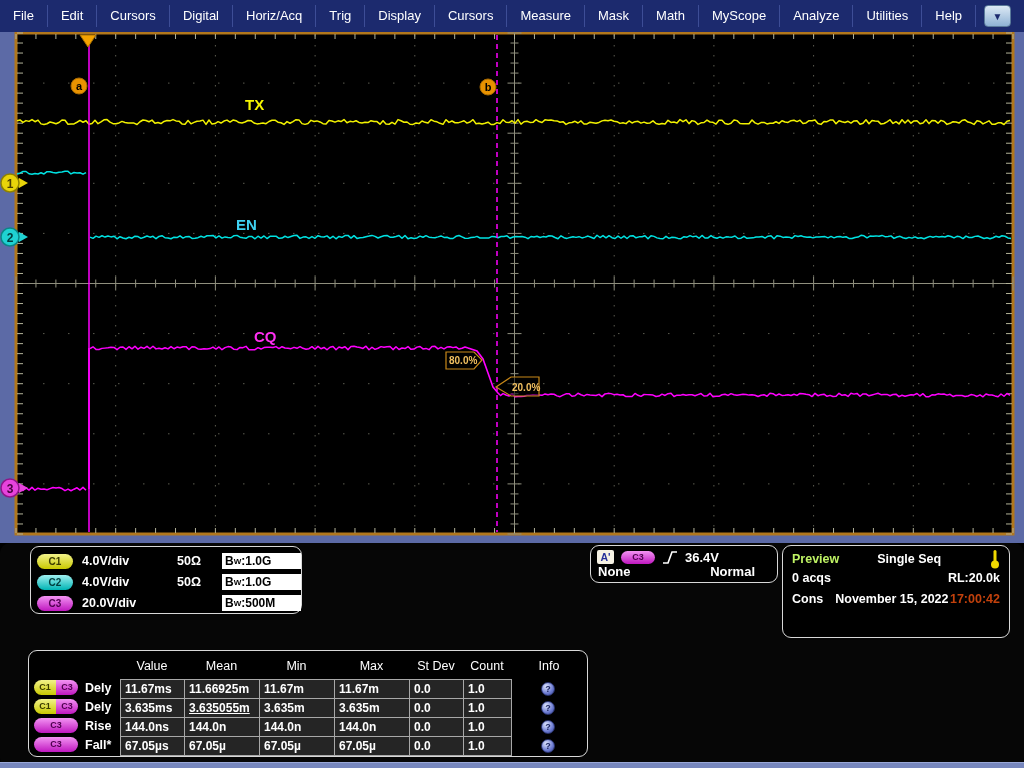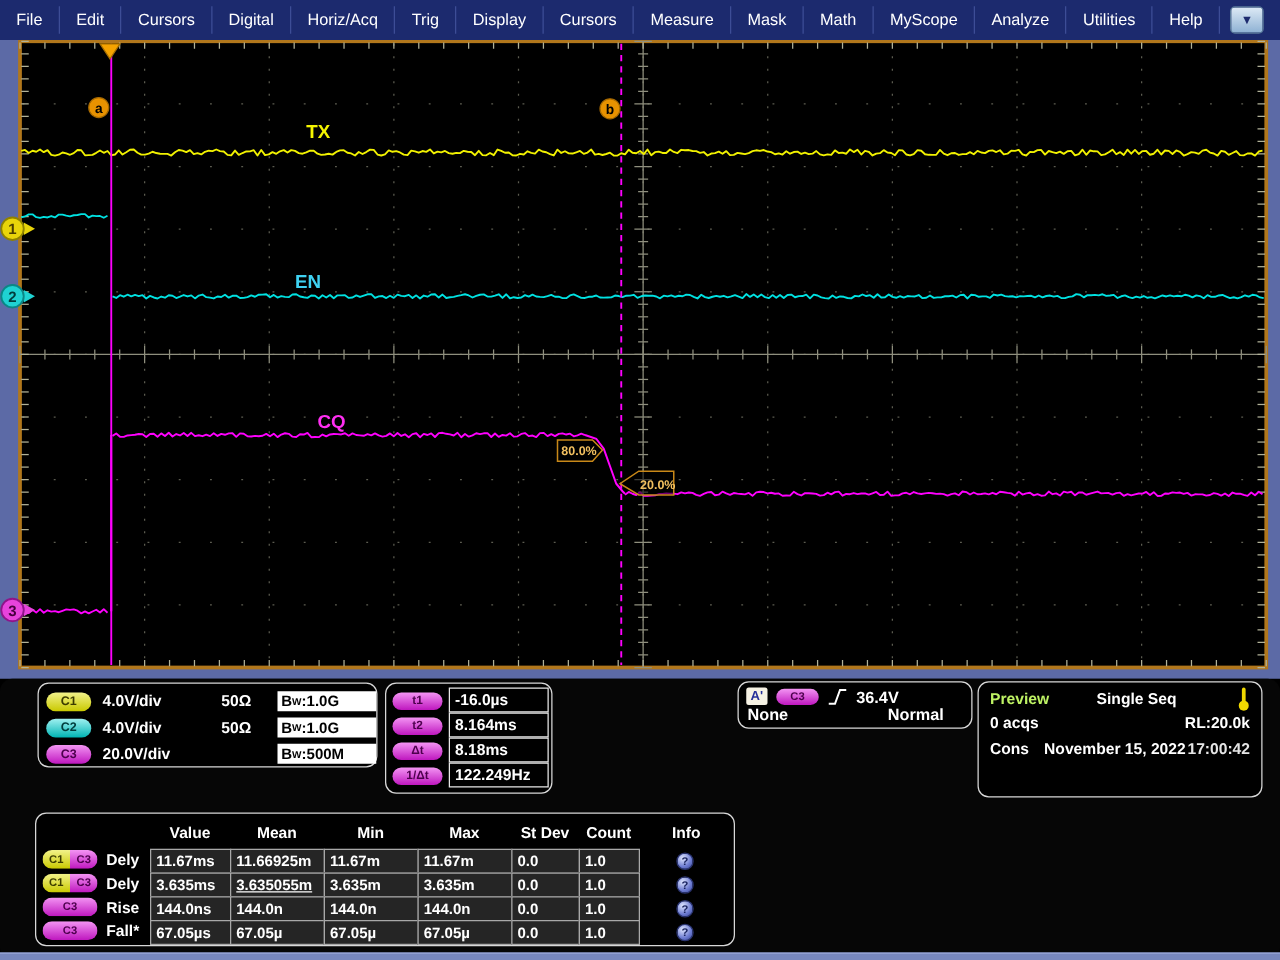--- a/index.html
+++ b/index.html
@@ -57,22 +57,22 @@
   .trg-pill { width:34px; height:13px; font-size:9px; }
   .trg-level { color:#fff; font-size:13px; font-weight:bold; }
   .trg-row2 { display:flex; justify-content:space-between; padding:0 22px 0 7px; color:#fff;
               font-size:13px; font-weight:bold; margin-top:-1px; }
 
   
   .hz-row { display:flex; align-items:center; color:#fff; font-size:12.5px; font-weight:bold;
             padding:0 9px; height:21px; }
   .hz-row:first-child { padding-top:4px; }
   .yellow { color:#bef264; }
-  .orange { color:#e5e5e5; }
-  .meas-head { position:absolute; color:#fff; font-size:12.5px; font-weight:bold; text-align:center; }
+  .orange { color:#c2410c; }
+  .meas-head { position:absolute; color:#fff; font-size:12.5px; font-weight:normal; text-align:center; }
   .meas-cell { position:absolute; background:#252525; border:1px solid #a8a8a8; color:#fff;
                font-size:12px; font-weight:bold; display:flex; align-items:center; padding-left:4px; }
   .meas-name { position:absolute; color:#fff; font-size:12.5px; font-weight:bold; }
   .meas-pill { position:absolute; display:flex; border-radius:8px; overflow:hidden; height:15px; width:44px; }
   .meas-pill span { font-size:9px; font-weight:bold; flex:1; text-align:center; line-height:15px; }
   .meas-pill .h1 { background:linear-gradient(#f2f28a,#c9c900); color:#3c3c00; }
   .meas-pill .h3 { background:linear-gradient(#f394f3,#bf17bf); color:#4d004d; }
   .info-icon { position:absolute; width:14px; height:14px; border-radius:50%;
                background:radial-gradient(circle at 35% 30%, #dfe6ff, #6a79d0 60%, #3a4690);
                border:1px solid #2a3470; color:#1a2460; font-size:9px; font-weight:bold;
@@ -489,38 +489,20 @@
         <span class="bw-box">B<sub>W</sub>:1.0G</span>
       </div>
       <div class="ch-row" style="top: 47px;">
         <span class="pill ch-pill c3">C3</span>
         <span class="ch-scale">20.0V/div</span>
         <span class="ch-term"></span>
         <span class="bw-box">B<sub>W</sub>:500M</span>
       </div>
     </div>
 
-  <div class="rbox" id="cursors-box" style="left:308px; top:3px; width:134px; height:89px;">
-      <div class="cur-row" style="top: 4px;">
-        <span class="pill c3 cur-pill">t1</span>
-        <span class="cur-cell">-16.0µs</span>
-      </div>
-      <div class="cur-row" style="top: 24px;">
-        <span class="pill c3 cur-pill">t2</span>
-        <span class="cur-cell">8.164ms</span>
-      </div>
-      <div class="cur-row" style="top: 44px;">
-        <span class="pill c3 cur-pill">Δt</span>
-        <span class="cur-cell">8.18ms</span>
-      </div>
-      <div class="cur-row" style="top: 64px;">
-        <span class="pill c3 cur-pill">1/Δt</span>
-        <span class="cur-cell">122.249Hz</span>
-      </div>
-    </div>
 
   <div class="rbox" style="left:590px; top:2px; width:188px; height:38px;">
     <div class="trg-row1">
       <span class="trg-a">A'</span>
       <span class="pill c3 trg-pill">C3</span>
       <svg width="16" height="15">
         <polyline points="1,13 6,13 10,2 15,2" fill="none" stroke="#fff" stroke-width="1.6"></polyline>
       </svg>
       <span class="trg-level">36.4V</span>
     </div>

